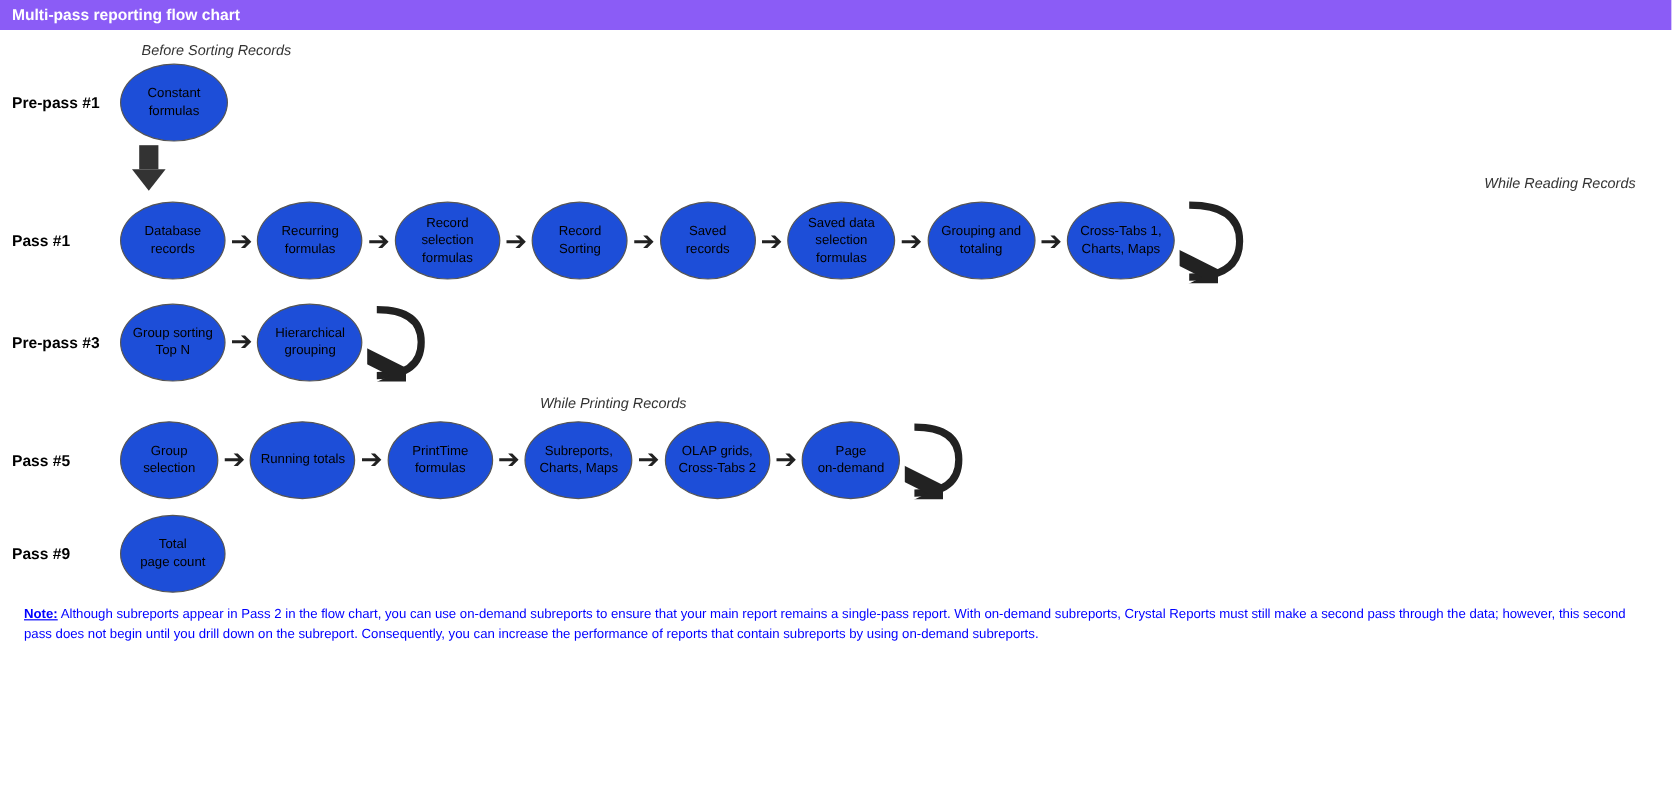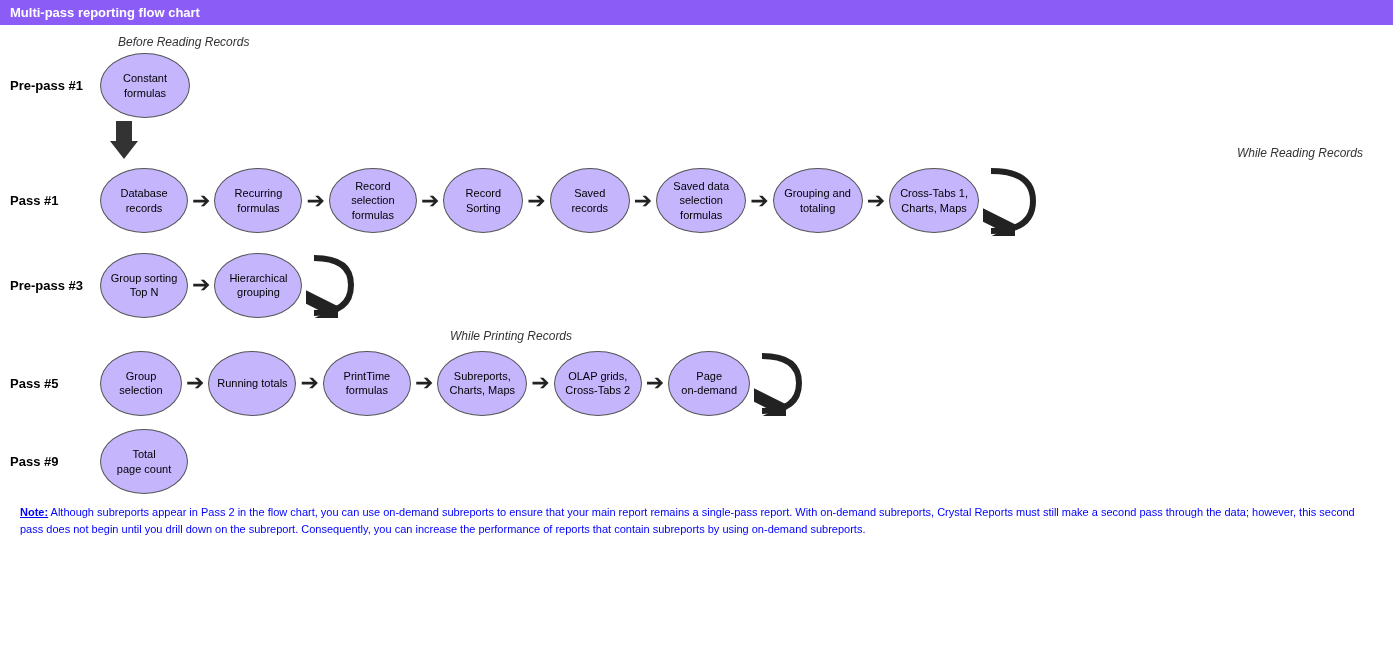--- a/index.html
+++ b/index.html
@@ -37,21 +37,21 @@
     }
     .ellipse {
       border: 1.5px solid #555;
       border-radius: 50%;
       display: flex;
       align-items: center;
       justify-content: center;
       text-align: center;
       font-size: 11px;
       line-height: 1.3;
-      background: #c4b5fd;
+      background: #1d4ed8;
       flex-shrink: 0;
     }
     .arrow-right {
       display: flex;
       align-items: center;
       flex-shrink: 0;
       font-size: 20px;
       color: #222;
       margin: 0 4px;
     }
@@ -110,21 +110,21 @@
 </head>
 <body>
 
 <div class="title-bar">
   <span>Multi-pass reporting flow chart</span>
 </div>
 
 <div class="chart-area">
 
   <div class="italic-label-row" style="margin-left:108px; margin-bottom:4px;">
-    <span class="italic-label">Before Reading Records</span>
+    <span class="italic-label">Before Sorting Records</span>
   </div>
 
   <div class="row" style="align-items:center; margin-bottom:0;">
     <div class="row-label">Pre-pass #1</div>
     <div class="ellipse" style="width:90px;height:65px;">
       <span>Constant<br>formulas</span>
     </div>
   </div>
 
   <div class="down-arrow-container">

